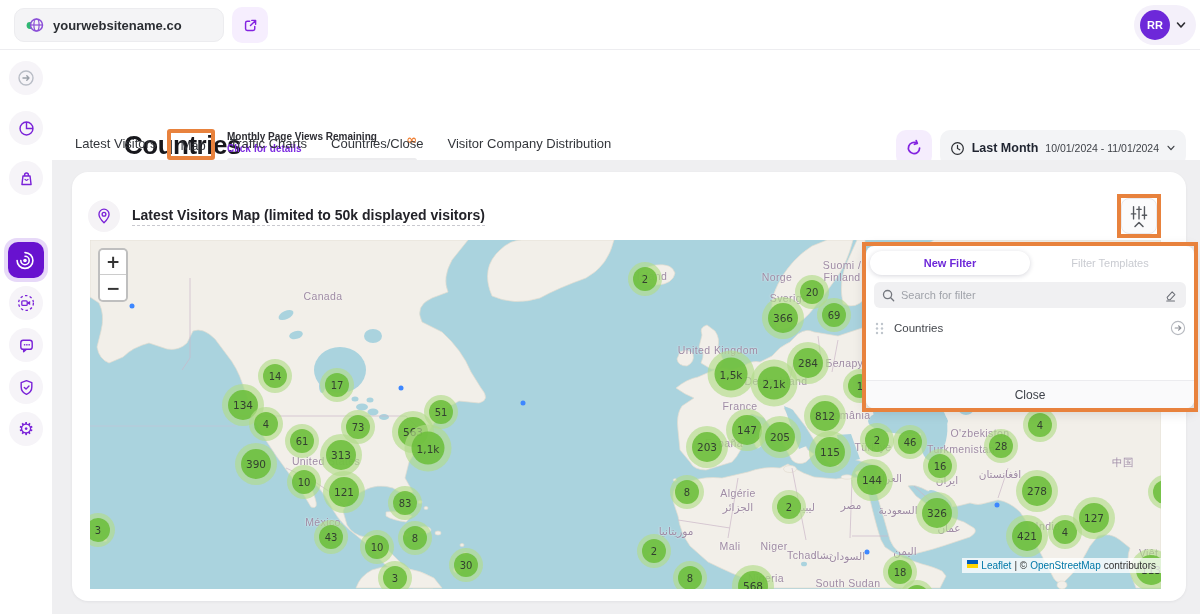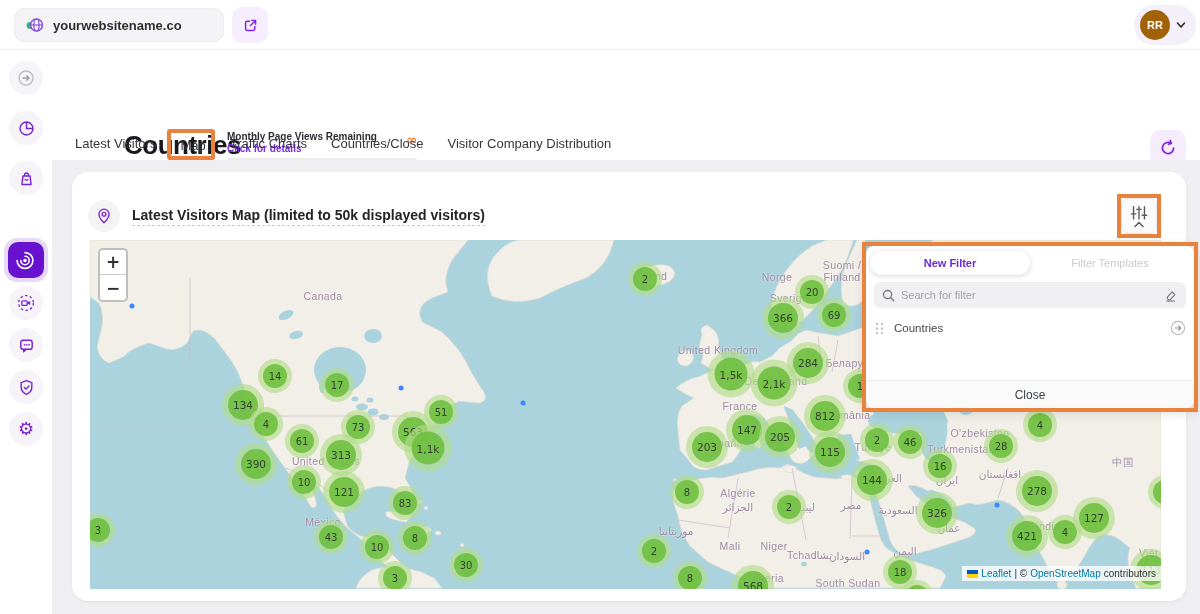--- a/index.html
+++ b/index.html
@@ -4,21 +4,21 @@
 <style>
   * { margin:0; padding:0; box-sizing:border-box; }
   html,body { width:1200px; height:614px; overflow:hidden; font-family:"Liberation Sans","DejaVu Sans",sans-serif; background:#efeff1; position:relative; }
 
   
   #topbar { position:absolute; left:0; top:0; width:1200px; height:50px; background:#fff; border-bottom:1px solid #ededf0; z-index:30; }
   #site-pill { position:absolute; left:14px; top:8px; width:210px; height:34px; background:#f4f4f6; border:1px solid #ececef; border-radius:10px; display:flex; align-items:center; gap:8px; padding:0 10px; }
   #site-pill span.txt { font-size:13px; color:#2b2e33; font-weight:600; }
   #ext-btn { position:absolute; left:232px; top:7px; width:36px; height:36px; background:#f6eefe; border-radius:10px; border:none; display:flex; align-items:center; justify-content:center; cursor:pointer; }
   #avatar-pill { position:absolute; right:4px; top:5px; width:62px; height:40px; background:#f4f0fa; border-radius:20px; display:flex; align-items:center; gap:5px; padding:0 6px; cursor:pointer; }
-  #avatar-circle { width:30px; height:30px; border-radius:50%; background:#a16207; color:#fff; font-size:11px; font-weight:bold; display:flex; align-items:center; justify-content:center; }
+  #avatar-circle { width:30px; height:30px; border-radius:50%; background:#6d28d9; color:#fff; font-size:11px; font-weight:bold; display:flex; align-items:center; justify-content:center; }
 
   
   #sidebar { position:absolute; left:0; top:50px; width:52px; height:564px; background:#fff; z-index:25; }
   .nav-item { position:absolute; left:9px; width:34px; height:34px; border-radius:50%; background:#f6f4f8; display:flex; align-items:center; justify-content:center; cursor:pointer; }
   .nav-active-outer { position:absolute; left:4px; width:44px; height:44px; border-radius:13px; background:#e7d9f8; display:flex; align-items:center; justify-content:center; cursor:pointer; }
   .nav-active-inner { width:36px; height:36px; border-radius:10px; background:#6812cf; display:flex; align-items:center; justify-content:center; }
   .gear-char { font-family:"DejaVu Sans",sans-serif; font-size:18px; color:#7a22d8; line-height:1; }
 
   
   #header-block { position:absolute; left:52px; top:50px; width:1148px; height:110px; background:#fff; }
@@ -57,21 +57,21 @@
   .cl { position:absolute; transform:translate(-50%,-50%); border-radius:50%; background:rgba(178,219,139,0.65); display:flex; align-items:center; justify-content:center; z-index:3; cursor:pointer; }
   .cl.s { width:34px; height:34px; } .cl.m { width:42px; height:42px; } .cl.l { width:47px; height:47px; }
   .cli { border-radius:50%; background:rgba(108,190,59,0.88); display:flex; align-items:center; justify-content:center; color:#334030; font-family:"DejaVu Sans",sans-serif; }
   .s .cli { width:24px; height:24px; font-size:10px; } .m .cli { width:30px; height:30px; font-size:10.5px; } .l .cli { width:33px; height:33px; font-size:10.5px; }
 
   #zoom-ctl { position:absolute; left:8px; top:8px; width:30px; border:2px solid rgba(0,0,0,0.25); border-radius:5px; background:#fff; z-index:4; }
   .zoom-btn { width:26px; height:25px; background:#fff; border:none; font-size:17px; font-weight:bold; color:#333; display:flex; align-items:center; justify-content:center; cursor:pointer; font-family:"DejaVu Sans",sans-serif; }
   .zoom-btn:first-child { border-bottom:1px solid #ccc; border-radius:4px 4px 0 0; }
   .zoom-btn:last-child { border-radius:0 0 4px 4px; }
 
-  #attrib { position:absolute; right:0; bottom:8px; height:15px; background:rgba(255,255,255,0.78); display:flex; align-items:center; gap:3px; padding:2px 5px; font-size:10px; color:#333; z-index:5; }
+  #attrib { position:absolute; right:0; bottom:16px; height:15px; background:rgba(255,255,255,0.78); display:flex; gap:3px; padding:2px 5px; font-size:10px; color:#333; z-index:5; }
   #attrib a { color:#0078a8; text-decoration:none; cursor:pointer; }
   #ua-flag { display:inline-block; width:11px; height:8px; background:linear-gradient(#005bbb 50%, #ffd500 50%); }
 
   
   #filter-btn { position:absolute; left:1121px; top:198px; width:36px; height:36px; background:#fbfbfc; border:1px solid #e9e9ed; border-radius:8px; display:flex; flex-direction:column; align-items:center; justify-content:center; cursor:pointer; z-index:22; }
   #btn-highlight { position:absolute; left:1117px; top:194px; width:44px; height:44px; border:4px solid #e8823d; pointer-events:none; z-index:23; }
 
   #filter-panel { position:absolute; left:866px; top:246px; width:328px; height:162px; background:#fff; border-radius:8px; box-shadow:0 3px 14px rgba(30,30,50,0.18); z-index:20; }
   #panel-highlight { position:absolute; left:862px; top:242px; width:336px; height:170px; border:4px solid #e8823d; pointer-events:none; z-index:21; }
   #fp-tabs { display:flex; align-items:center; height:30px; padding:3px 4px 0 4px; }
@@ -175,20 +175,31 @@
     <div id="quota-bar"></div>
     <div id="quota-inf">∞</div>
   </div>
   <div id="hdr-right">
     <button id="refresh-btn">
       <svg width="18" height="18" viewBox="0 0 18 18">
         <path d="M14.6,9 A5.6,5.6 0 1 1 11.8,4.15" fill="none" stroke="#8322e0" stroke-width="1.7" stroke-linecap="round"></path>
         <polyline points="11.2,1.6 12.3,4.4 9.4,5.3" fill="none" stroke="#8322e0" stroke-width="1.7" stroke-linecap="round" stroke-linejoin="round"></polyline>
       </svg>
     </button>
+    <div id="period-pill">
+      <svg width="15" height="15" viewBox="0 0 16 16">
+          <circle cx="8" cy="8" r="6.2" fill="none" stroke="#2b2e33" stroke-width="1.3"></circle>
+          <path d="M8,4.6 V8 L10.4,9.4" fill="none" stroke="#2b2e33" stroke-width="1.3" stroke-linecap="round"></path>
+        </svg>
+      <span id="period-label">Last Month</span>
+      <span id="period-range">10/01/2024 - 11/01/2024</span>
+      <svg width="10" height="10" viewBox="0 0 12 12">
+          <polyline points="2.5,4 6,8 9.5,4" fill="none" stroke="#3f4248" stroke-width="1.5" stroke-linecap="round" stroke-linejoin="round"></polyline>
+        </svg>
+    </div>
   </div>
 </div>
 
 <div id="tabs">
   <span class="tab">Latest Visitors</span>
   <span id="map-tab-wrap">
     <span class="tab dashed">Map</span>
     <span id="tab-highlight"></span>
   </span>
   <span class="tab">Traffic Charts</span>

